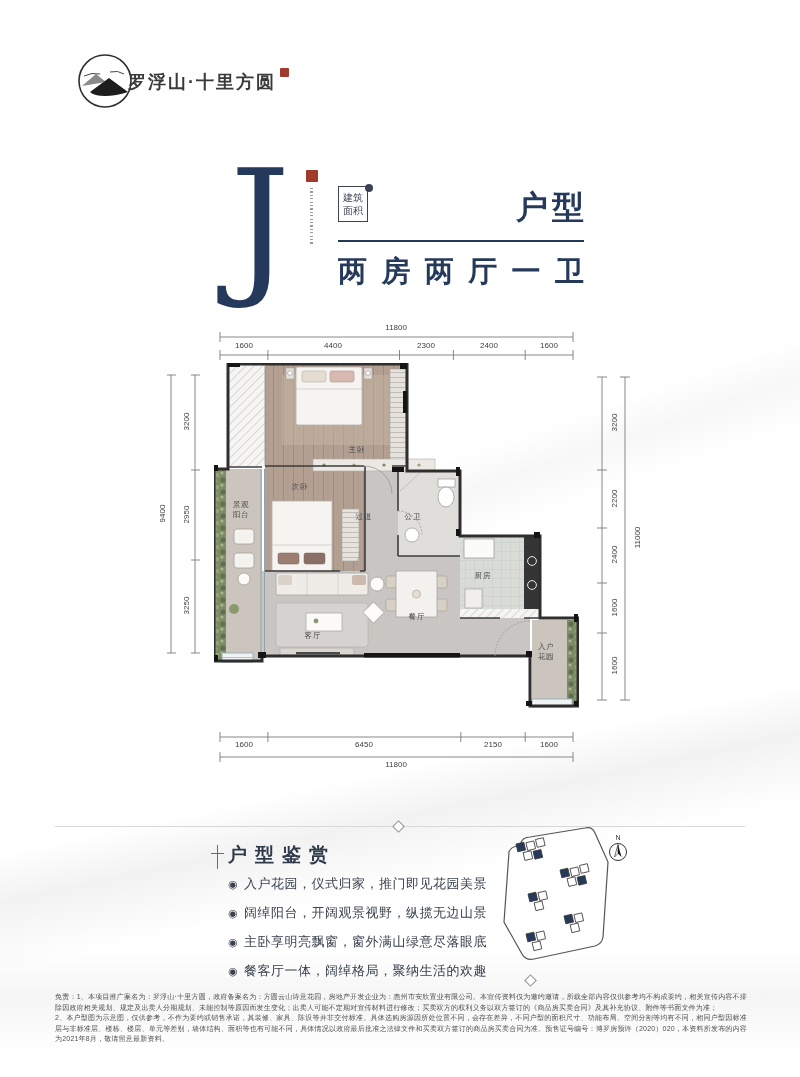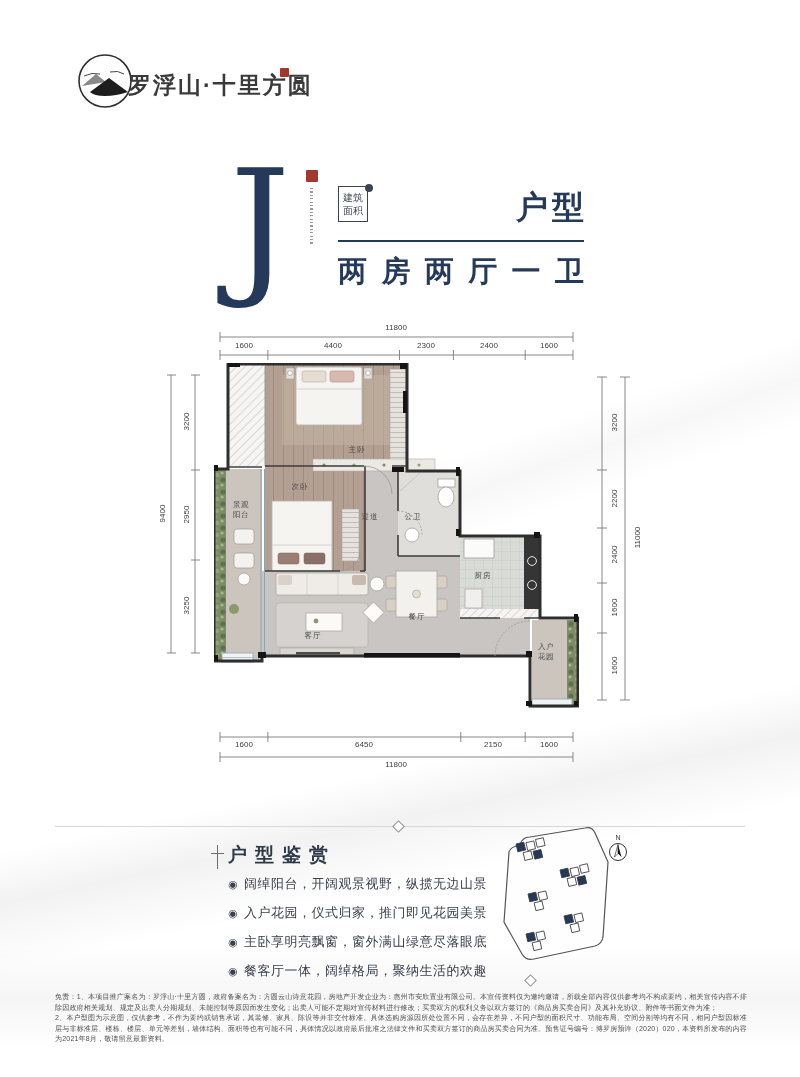--- a/index.html
+++ b/index.html
@@ -5,21 +5,21 @@
   html,body{margin:0;padding:0;}
   body{width:800px;height:1077px;background:#fff;font-family:"Liberation Sans",sans-serif;}
   .page{position:relative;width:800px;height:1077px;overflow:hidden;background:#ffffff;}
   .abs{position:absolute;}
   
   .wave{position:absolute;pointer-events:none;}
   .wave1{left:-160px;top:600px;width:1150px;height:420px;background:linear-gradient(173deg,rgba(0,0,0,0) 42%,rgba(0,0,0,0.05) 51%,rgba(0,0,0,0) 63%);transform:rotate(-5deg);}
   .wave2{left:-120px;top:800px;width:1100px;height:380px;background:linear-gradient(177deg,rgba(0,0,0,0) 40%,rgba(0,0,0,0.04) 52%,rgba(0,0,0,0) 64%);transform:rotate(3deg);}
   .wave3{left:380px;top:240px;width:650px;height:300px;background:linear-gradient(170deg,rgba(0,0,0,0) 45%,rgba(0,0,0,0.03) 55%,rgba(0,0,0,0) 66%);transform:rotate(-9deg);}
   
-  .brand-text{left:128px;top:70px;font-size:23px;letter-spacing:2px;color:#3a3a3a;font-weight:600;}
+  .brand-text{left:128px;top:70px;font-size:18px;letter-spacing:2px;color:#3a3a3a;font-weight:600;}
   .brand-seal{left:280px;top:68px;width:9px;height:9px;background:#a03a2c;border-radius:1px;}
   
   .big-letter{left:230px;top:150px;font-family:"DejaVu Serif","Liberation Serif",serif;font-size:150px;line-height:1;color:#25395a;font-weight:500;}
   .j-seal{left:306px;top:170px;width:12px;height:12px;background:#a03a2c;border-radius:1px;}
   .j-micro{left:310px;top:188px;width:3px;height:58px;background:repeating-linear-gradient(#9a9a9a 0 1.2px,transparent 1.2px 3.4px);}
   .area-row{left:338px;top:170px;width:246px;height:66px;}
   .area-box{position:absolute;left:0;top:16px;width:30px;height:36px;border:1px solid #3c4454;color:#3c4454;font-size:10px;line-height:13px;text-align:center;padding-top:4px;box-sizing:border-box;}
   .area-dot{position:absolute;left:27px;top:14px;width:8px;height:8px;border-radius:50%;background:#3c4454;}
   .area-num{position:absolute;left:42px;top:-6px;font-size:60px;font-weight:600;color:#25395a;letter-spacing:1px;}
   .area-unit{font-size:32px;font-weight:500;}
@@ -313,40 +313,40 @@
     <div class="dlabel v" style="left:419px;top:283px">1600</div>
     <div class="dlabel v" style="left:419px;top:341px">1600</div>
     <div class="dlabel v" style="left:442px;top:213px">11000</div>
 
     <div class="rlabel" style="left:172px;top:125px;width:40px">主卧</div>
     <div class="rlabel" style="left:115px;top:162px;width:40px">次卧</div>
     <div class="rlabel two" style="left:62px;top:180px;width:28px">
       <div>景观</div>
         <div>阳台</div>
     </div>
-    <div class="rlabel" style="left:193px;top:192px;width:24px">过道</div>
+    <div class="rlabel" style="left:187px;top:192px;width:24px">过道</div>
     <div class="rlabel" style="left:228px;top:192px;width:40px">公卫</div>
     <div class="rlabel" style="left:298px;top:251px;width:40px">厨房</div>
     <div class="rlabel" style="left:232px;top:292px;width:40px">餐厅</div>
     <div class="rlabel" style="left:128px;top:311px;width:40px">客厅</div>
     <div class="rlabel two" style="left:367px;top:322px;width:28px">
       <div>入户</div>
         <div>花园</div>
     </div>
   </div>
 
   <div class="abs divider"></div>
   <div class="abs diamond d1"></div>
 
   <div class="abs app-mark-v"></div>
   <div class="abs app-mark-h"></div>
   <div class="abs app-title">户型鉴赏</div>
   <ul class="abs bullets">
+    <li><span class="b-ico">◉</span><span>入户花园，仪式归家，推门即见花园美景</span></li>
     <li><span class="b-ico">◉</span><span>阔绰阳台，开阔观景视野，纵揽无边山景</span></li>
-    <li><span class="b-ico">◉</span><span>入户花园，仪式归家，推门即见花园美景</span></li>
     <li><span class="b-ico">◉</span><span>主卧享明亮飘窗，窗外满山绿意尽落眼底</span></li>
     <li><span class="b-ico">◉</span><span>餐客厅一体，阔绰格局，聚纳生活的欢趣</span></li>
   </ul>
 
   <svg class="abs" id="siteplan" viewBox="0 0 135 142">
     <path d="M30,21 Q32,13 40,13 L95,4 Q102,2 105,9 L118,38 L113,113 Q112,120 105,122 L44,135 Q36,137 32,130 L14,98 L19,28 Q20,23 30,21 Z" fill="#fefefe" stroke="#555" stroke-width="1.2"></path>
     <g stroke="#3a3a3a" stroke-width="0.8">
       <g transform="translate(26,20) rotate(-13)">
         <rect x="0" y="0" width="8" height="8" fill="#25395a"></rect>
           <rect x="10" y="1" width="8" height="8" fill="#fff"></rect>

